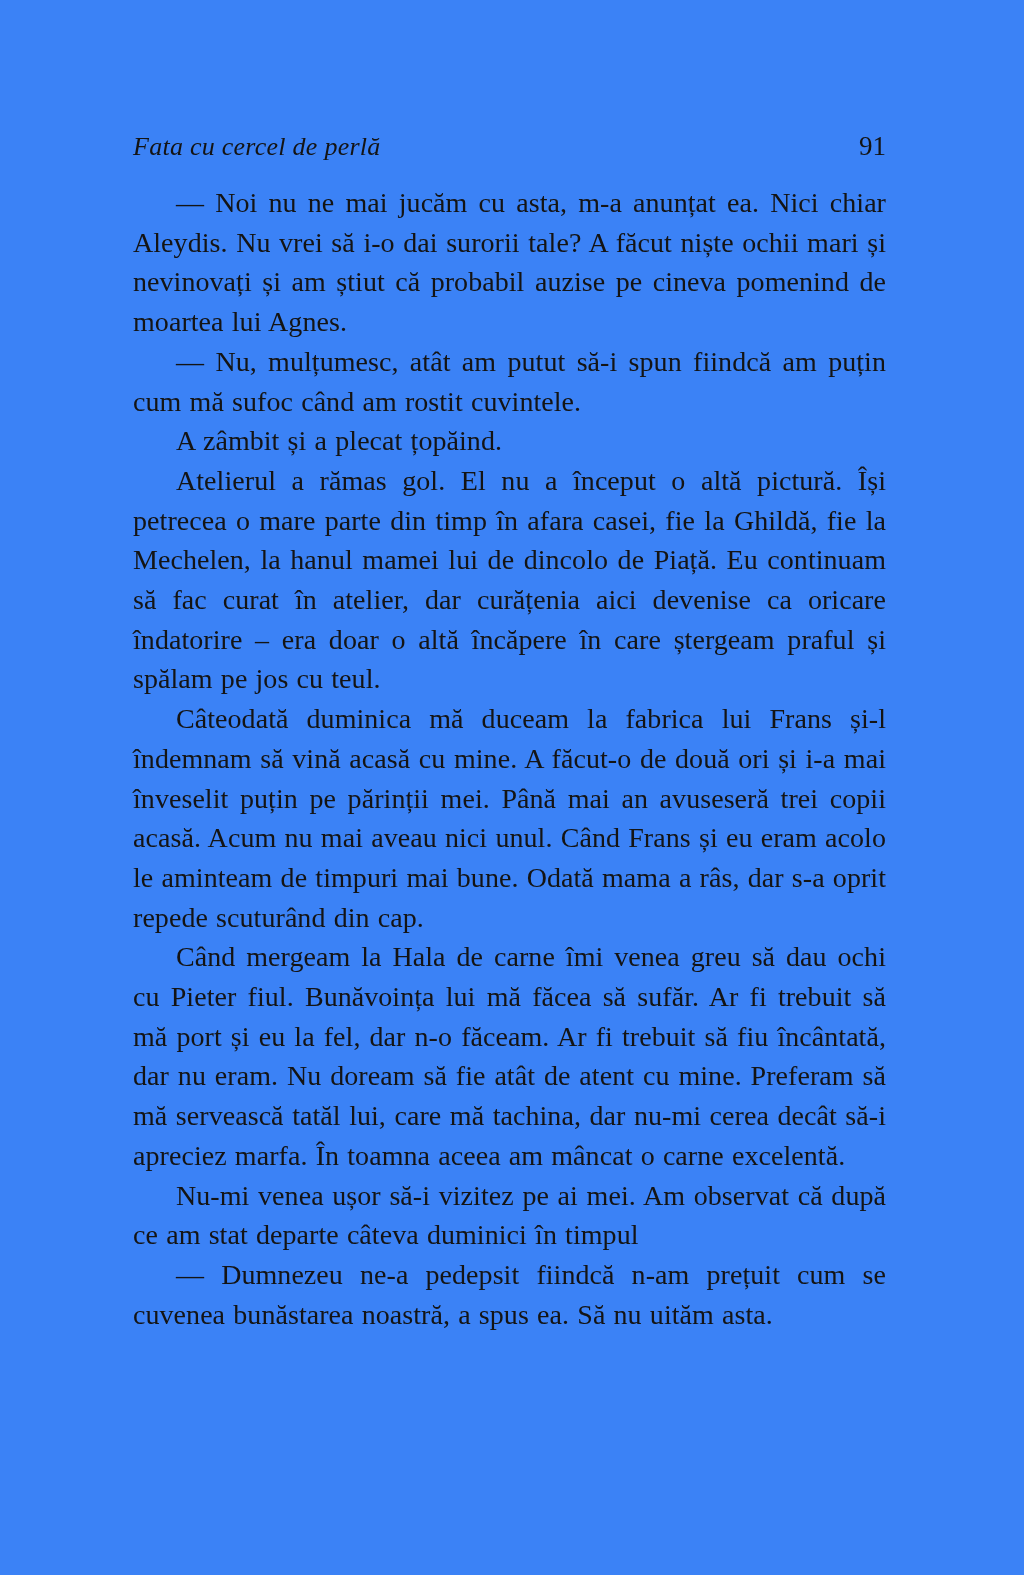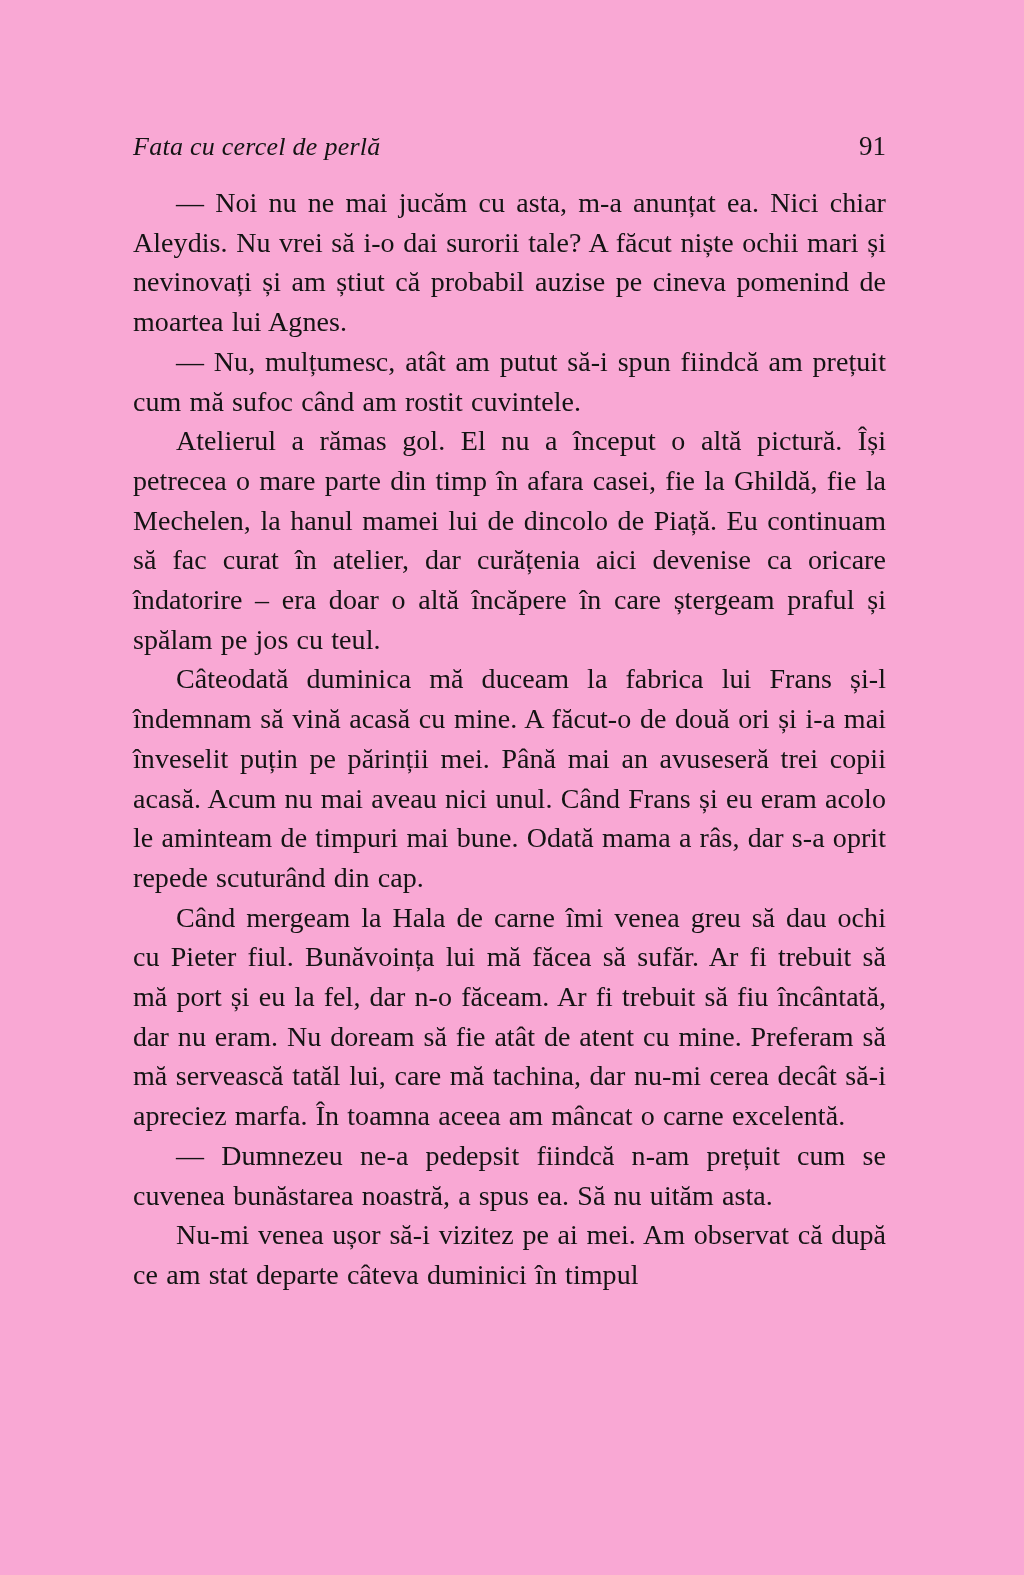--- a/index.html
+++ b/index.html
@@ -5,21 +5,21 @@
   html, body {
     margin: 0;
     padding: 0;
     background: #ffffff;
   }
   .page {
     position: relative;
     width: 1024px;
     height: 1575px;
     margin: 0 auto;
-    background: #f9a8d4;
+    background: #3b82f6;
     color: #141414;
     font-family: "Liberation Serif", "DejaVu Serif", serif;
     overflow: hidden;
     box-sizing: border-box;
     padding: 131px 138px 0 133px;
   }
   .running-head {
     display: flex;
     justify-content: space-between;
     align-items: baseline;
@@ -52,21 +52,22 @@
 
 <div class="page">
 
   <div class="running-head">
     <span class="title">Fata cu cercel de perlă</span>
     <span class="pageno">91</span>
   </div>
 
   <div class="body-text">
     <p>— Noi nu ne mai jucăm cu asta, m-a anunțat ea. Nici chiar Aleydis. Nu vrei să i-o dai surorii tale? A făcut niște ochii mari și nevinovați și am știut că probabil auzise pe cineva pomenind de moartea lui Agnes.</p>
-    <p>— Nu, mulțumesc, atât am putut să-i spun fiindcă am prețuit cum mă sufoc când am rostit cuvintele.</p>
+    <p>— Nu, mulțumesc, atât am putut să-i spun fiindcă am puțin cum mă sufoc când am rostit cuvintele.</p>
+    <p>A zâmbit și a plecat țopăind.</p>
     <p>Atelierul a rămas gol. El nu a început o altă pictură. Își petrecea o mare parte din timp în afara casei, fie la Ghildă, fie la Mechelen, la hanul mamei lui de dincolo de Piață. Eu continuam să fac curat în atelier, dar curățenia aici devenise ca oricare îndatorire – era doar o altă încăpere în care ștergeam praful și spălam pe jos cu teul.</p>
     <p>Câteodată duminica mă duceam la fabrica lui Frans și-l îndemnam să vină acasă cu mine. A făcut-o de două ori și i-a mai înveselit puțin pe părinții mei. Până mai an avuseseră trei copii acasă. Acum nu mai aveau nici unul. Când Frans și eu eram acolo le aminteam de timpuri mai bune. Odată mama a râs, dar s-a oprit repede scuturând din cap.</p>
     <p>Când mergeam la Hala de carne îmi venea greu să dau ochi cu Pieter fiul. Bunăvoința lui mă făcea să sufăr. Ar fi trebuit să mă port și eu la fel, dar n-o făceam. Ar fi trebuit să fiu încântată, dar nu eram. Nu doream să fie atât de atent cu mine. Preferam să mă servească tatăl lui, care mă tachina, dar nu-mi cerea decât să-i apreciez marfa. În toamna aceea am mâncat o carne excelentă.</p>
+    <p>Nu-mi venea ușor să-i vizitez pe ai mei. Am observat că după ce am stat departe câteva duminici în timpul</p>
     <p>— Dumnezeu ne-a pedepsit fiindcă n-am prețuit cum se cuvenea bunăstarea noastră, a spus ea. Să nu uităm asta.</p>
-    <p>Nu-mi venea ușor să-i vizitez pe ai mei. Am observat că după ce am stat departe câteva duminici în timpul</p>
   </div>
 
 </div>
 
 </body></html>

